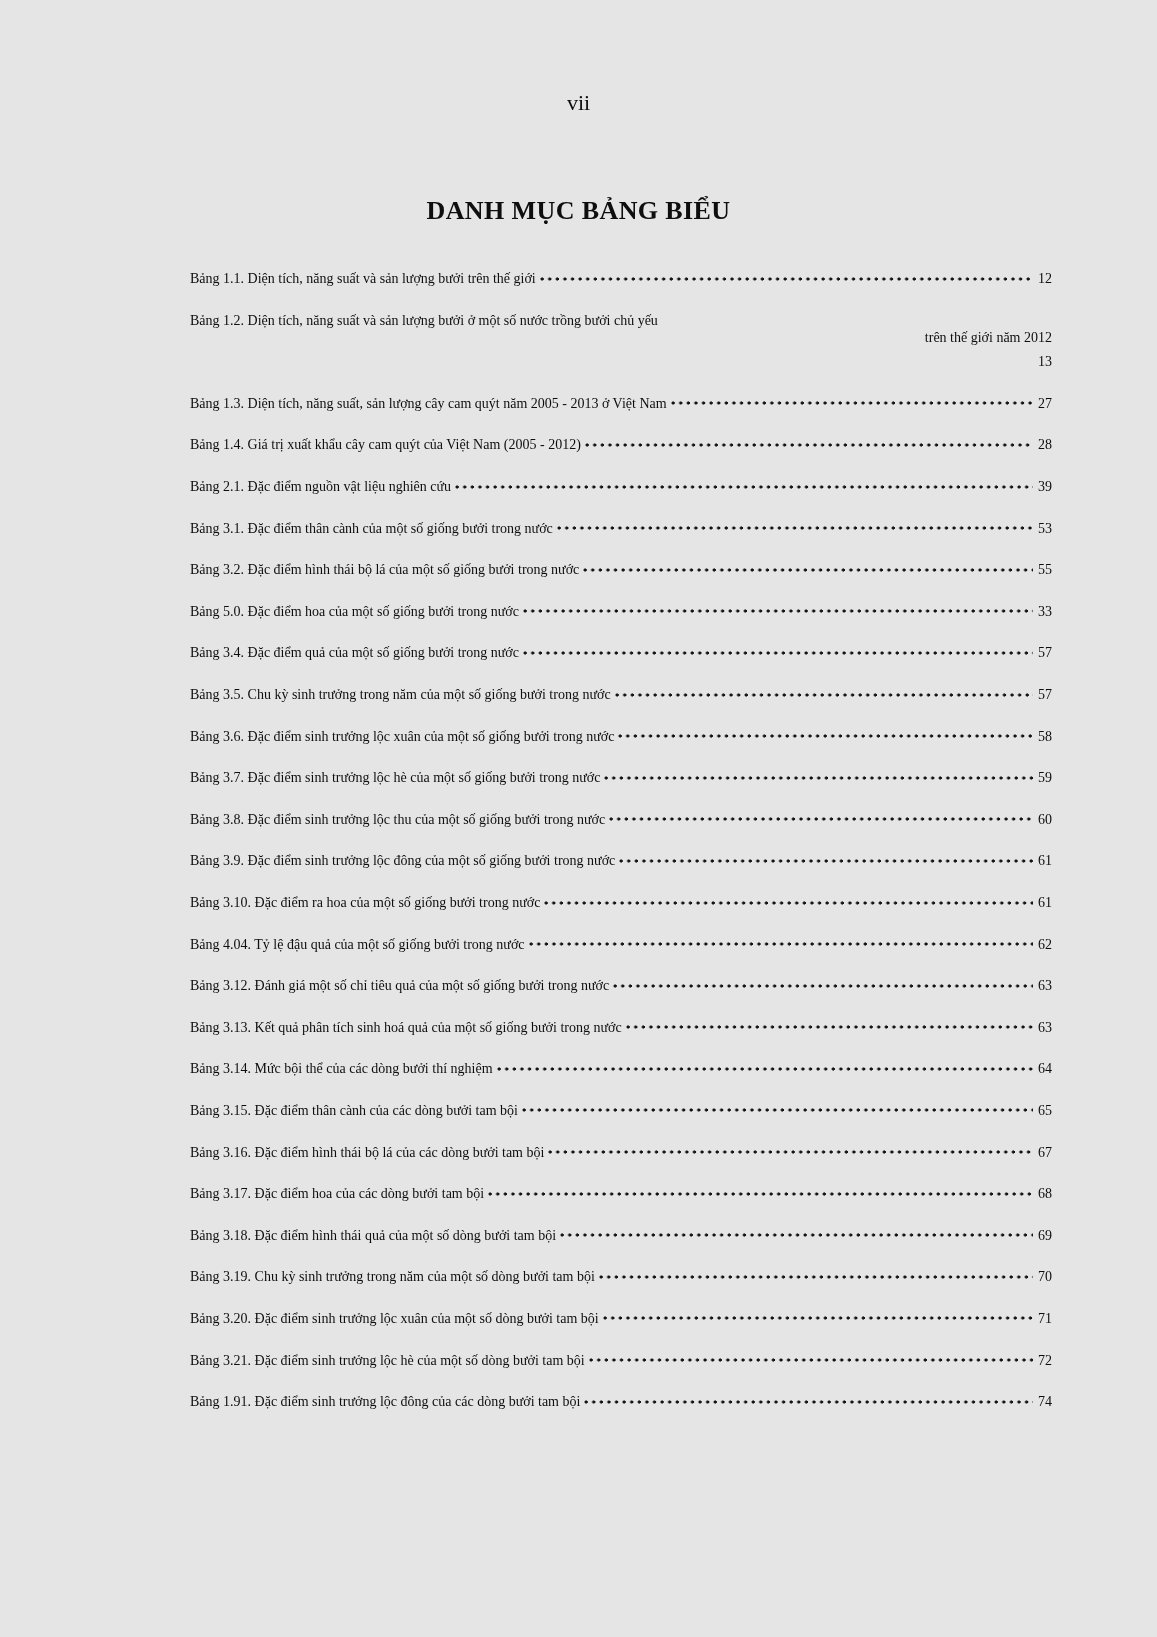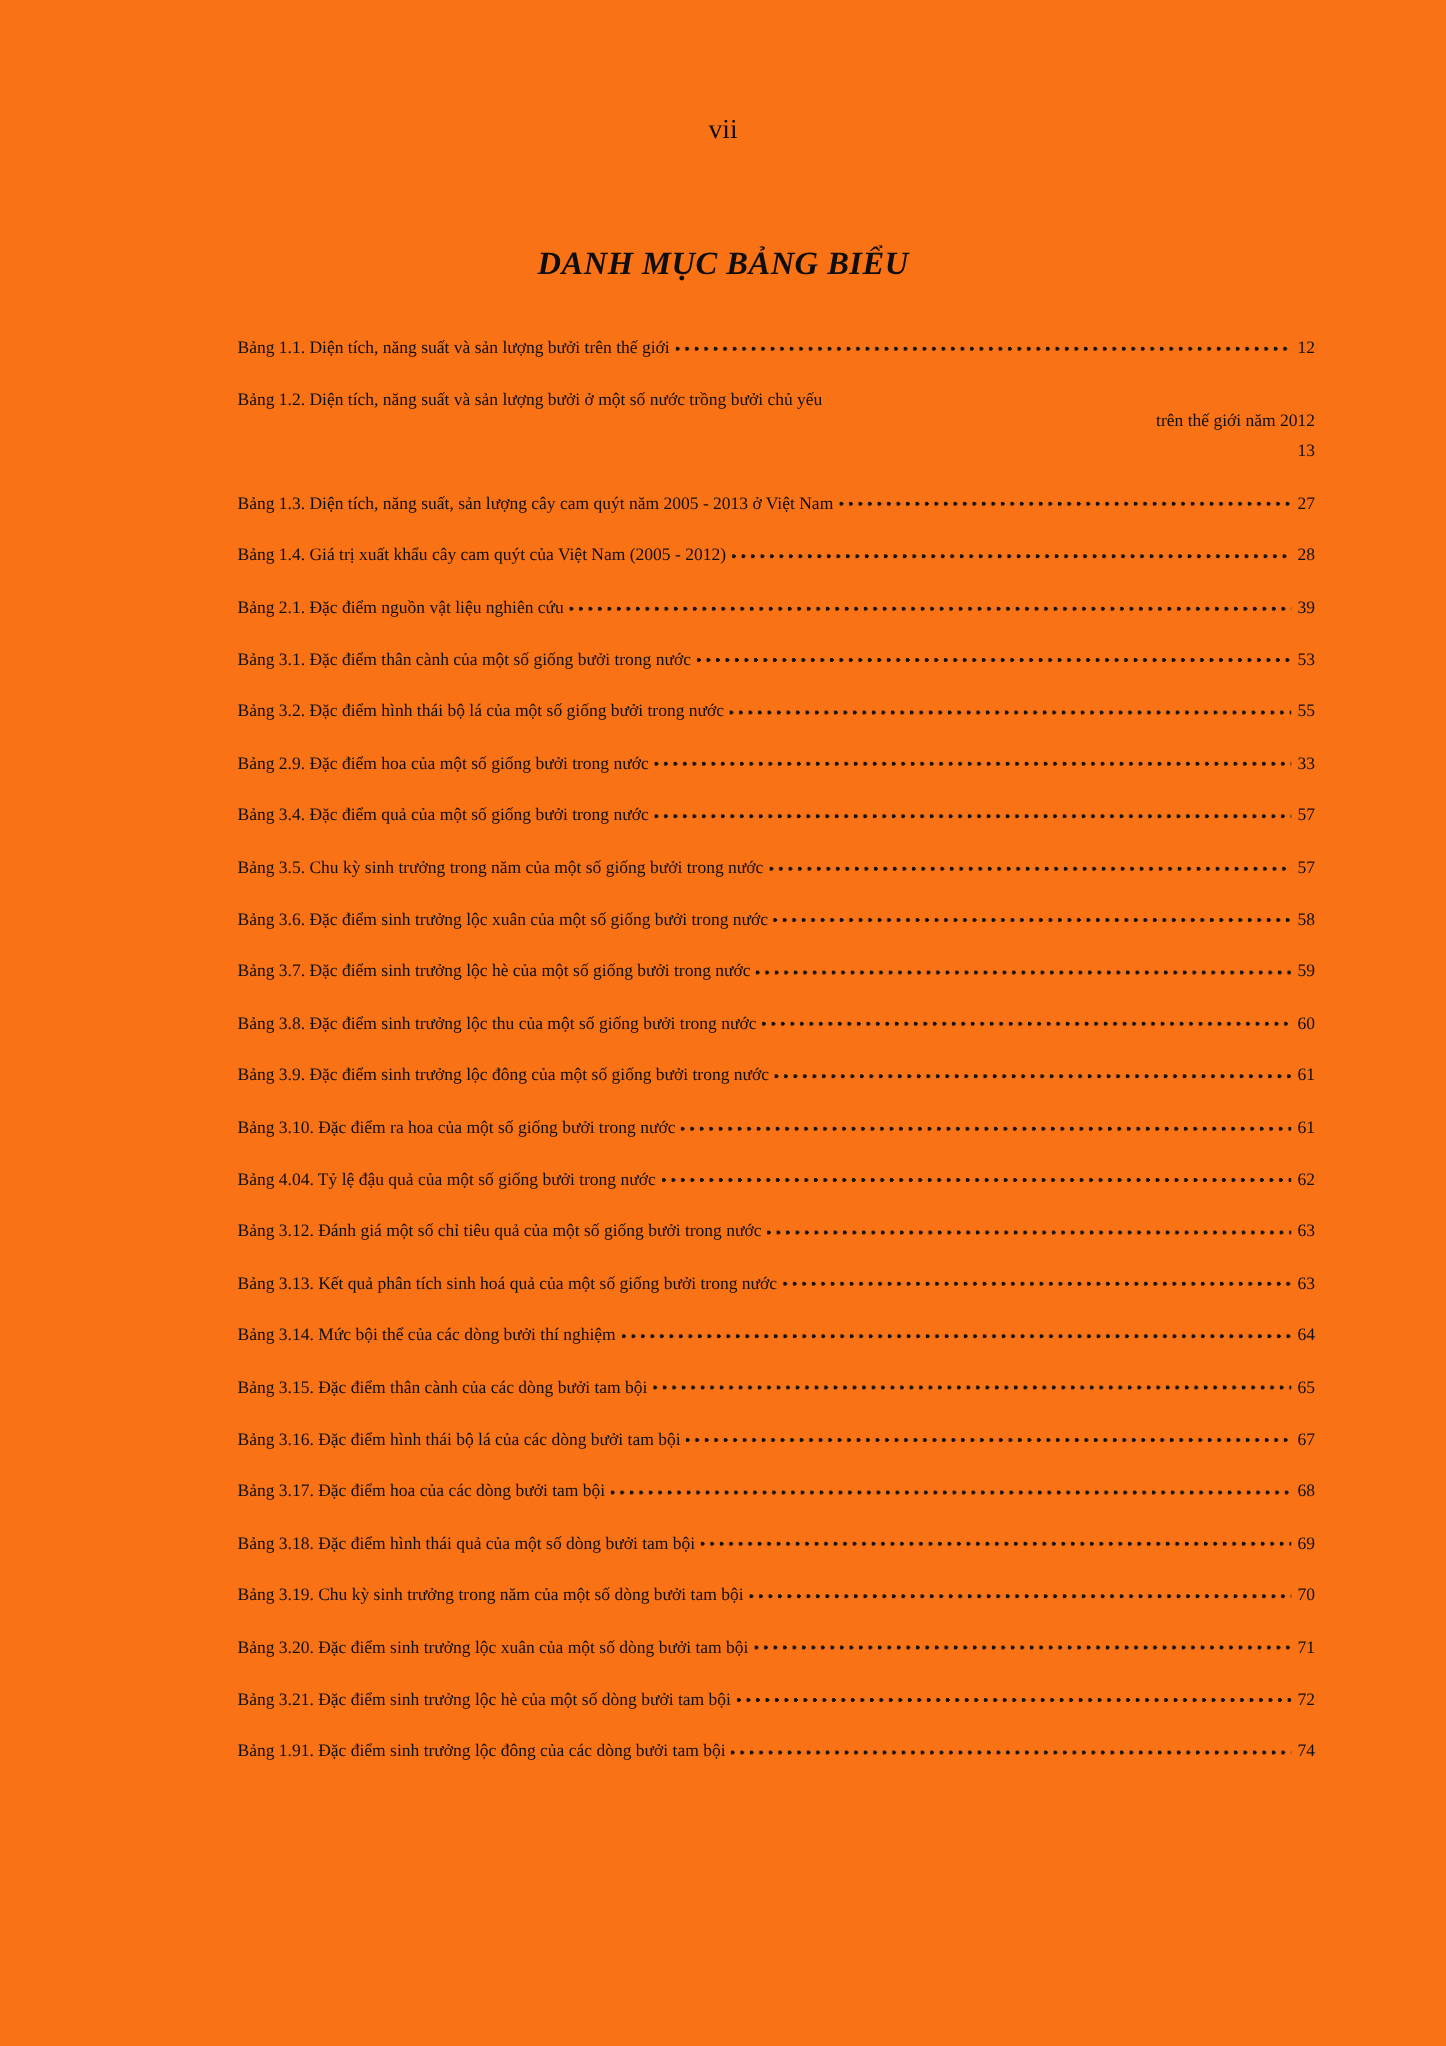--- a/index.html
+++ b/index.html
@@ -4,21 +4,21 @@
 <style>
   html, body {
     margin: 0;
     padding: 0;
     background: #ffffff;
   }
   .page {
     position: relative;
     width: 1157px;
     height: 1637px;
-    background: #f97316;
+    background: #e5e5e5;
     font-family: "Liberation Serif", "DejaVu Serif", serif;
     color: #0e0e0e;
     overflow: hidden;
   }
   .page-number-head {
     position: absolute;
     top: 90px;
     left: 0;
     width: 100%;
     text-align: center;
@@ -26,21 +26,20 @@
   }
   .doc-title {
     position: absolute;
     top: 196px;
     left: 0;
     width: 100%;
     text-align: center;
     font-size: 26px;
     font-weight: bold;
     letter-spacing: 0.4px;
-    font-style: italic;
   }
   .toc {
     position: absolute;
     top: 246px;
     left: 190px;
     width: 862px;
   }
   .toc-row {
     display: flex;
     align-items: flex-end;
@@ -113,21 +112,21 @@
         <span class="toc-label">Bảng 3.1. Đặc điểm thân cành của một số giống bưởi trong nước</span>
         <span class="leader"></span>
         <span class="toc-page">53</span>
       </div>
       <div class="toc-row">
         <span class="toc-label">Bảng 3.2. Đặc điểm hình thái bộ lá của một số giống bưởi trong nước</span>
         <span class="leader"></span>
         <span class="toc-page">55</span>
       </div>
       <div class="toc-row">
-        <span class="toc-label">Bảng 2.9. Đặc điểm hoa của một số giống bưởi trong nước</span>
+        <span class="toc-label">Bảng 5.0. Đặc điểm hoa của một số giống bưởi trong nước</span>
         <span class="leader"></span>
         <span class="toc-page">33</span>
       </div>
       <div class="toc-row">
         <span class="toc-label">Bảng 3.4. Đặc điểm quả của một số giống bưởi trong nước</span>
         <span class="leader"></span>
         <span class="toc-page">57</span>
       </div>
       <div class="toc-row">
         <span class="toc-label">Bảng 3.5. Chu kỳ sinh trưởng trong năm của một số giống bưởi trong nước</span>

